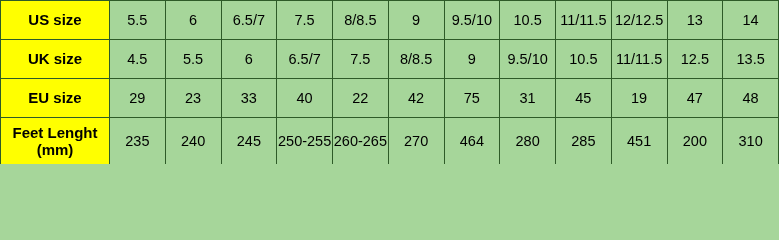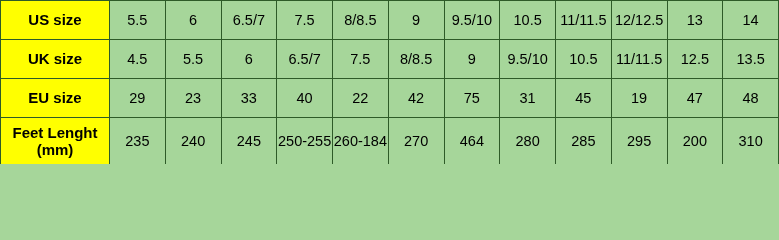--- a/index.html
+++ b/index.html
@@ -94,24 +94,24 @@
       <td class="data-cell">47</td>
       <td class="data-cell">48</td>
     </tr>
 
     <tr class="last-row">
       <td class="row-header"><span>Feet Lenght</span><br><span>(mm)</span></td>
       <td class="data-cell">235</td>
       <td class="data-cell">240</td>
       <td class="data-cell">245</td>
       <td class="data-cell">250-255</td>
-      <td class="data-cell">260-184</td>
+      <td class="data-cell">260-265</td>
       <td class="data-cell">270</td>
       <td class="data-cell">464</td>
       <td class="data-cell">280</td>
       <td class="data-cell">285</td>
-      <td class="data-cell">295</td>
+      <td class="data-cell">451</td>
       <td class="data-cell">200</td>
       <td class="data-cell">310</td>
     </tr>
 
   </tbody>
 </table>
 
 </body></html>

